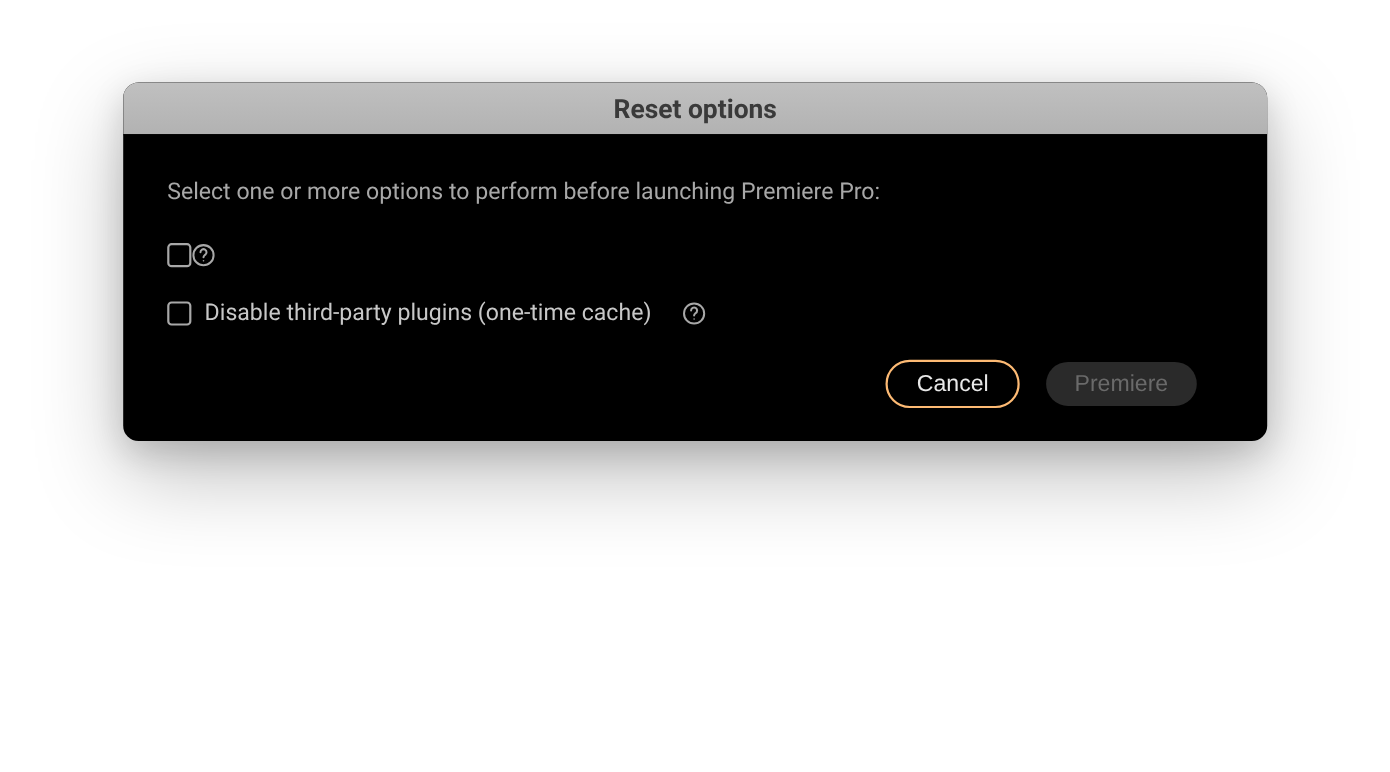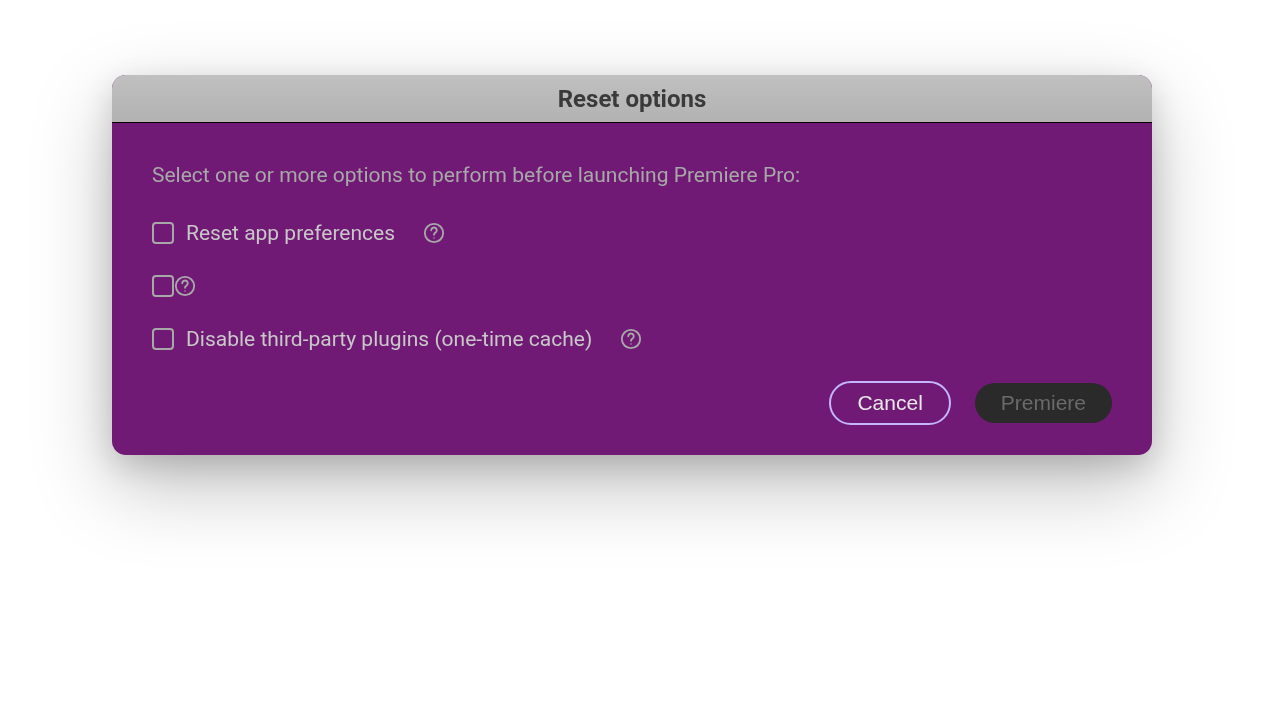--- a/index.html
+++ b/index.html
@@ -15,38 +15,38 @@
       display: flex;
       align-items: flex-start;
       justify-content: center;
       padding-top: 75px;
     }
     .dialog {
       width: 1040px;
       border-radius: 14px;
       overflow: hidden;
       box-shadow: 0 30px 80px rgba(0,0,0,0.25), 0 10px 30px rgba(0,0,0,0.15);
-      background: #701a75;
+      background: #000000;
     }
     .titlebar {
       background: #b6b6b6;
       background: linear-gradient(#c0c0c0, #b2b2b2);
       height: 48px;
       display: flex;
       align-items: center;
       justify-content: center;
       border-bottom: 1px solid #000;
     }
     .titlebar-title {
       color: #3a3a3a;
       font-size: 24px;
       font-weight: 700;
     }
     .content {
-      padding: 40px 40px 30px 40px;
+      padding: 40px 64px 30px 40px;
       color: #a8a8a8;
     }
     .instruction {
       font-size: 21px;
       color: #a8a8a8;
       margin-bottom: 34px;
     }
     .option-row {
       display: flex;
       align-items: center;
@@ -88,49 +88,38 @@
     .btn {
       font-size: 21px;
       padding: 8px 26px;
       border-radius: 24px;
       cursor: pointer;
       border: none;
       background: transparent;
     }
     .btn-cancel {
       color: #e8e8e8;
-      border: 2px solid #c4b5fd;
+      border: 2px solid #fdba74;
     }
     .btn-continue {
       color: #6a6a6a;
       background: #2a2a2a;
       cursor: default;
     }
   </style>
 </head>
 <body>
 
 <div class="dialog">
   <div class="titlebar">
     <div class="titlebar-title">Reset options</div>
   </div>
   <div class="content">
     <div class="instruction">Select one or more options to perform before launching Premiere Pro:</div>
 
-    <div class="option-row">
-      <span class="checkbox"></span>
-      <span class="option-label">Reset app preferences</span>
-      <span class="help-icon">
-        <svg viewBox="0 0 24 24" fill="none" stroke="#a8a8a8" stroke-width="2">
-          <circle cx="12" cy="12" r="10"></circle>
-          <path d="M9 9a3 3 0 1 1 4.5 2.6C12.8 12.2 12 12.8 12 14" stroke-linecap="round"></path>
-          <circle cx="12" cy="17.5" r="0.8" fill="#a8a8a8" stroke="none"></circle>
-        </svg>
-      </span>
-    </div>
 
 
     <div class="option-row">
       <span class="checkbox"></span>
       <span class="help-icon">
         <svg viewBox="0 0 24 24" fill="none" stroke="#a8a8a8" stroke-width="2">
           <circle cx="12" cy="12" r="10"></circle>
           <path d="M9 9a3 3 0 1 1 4.5 2.6C12.8 12.2 12 12.8 12 14" stroke-linecap="round"></path>
           <circle cx="12" cy="17.5" r="0.8" fill="#a8a8a8" stroke="none"></circle>
         </svg>

